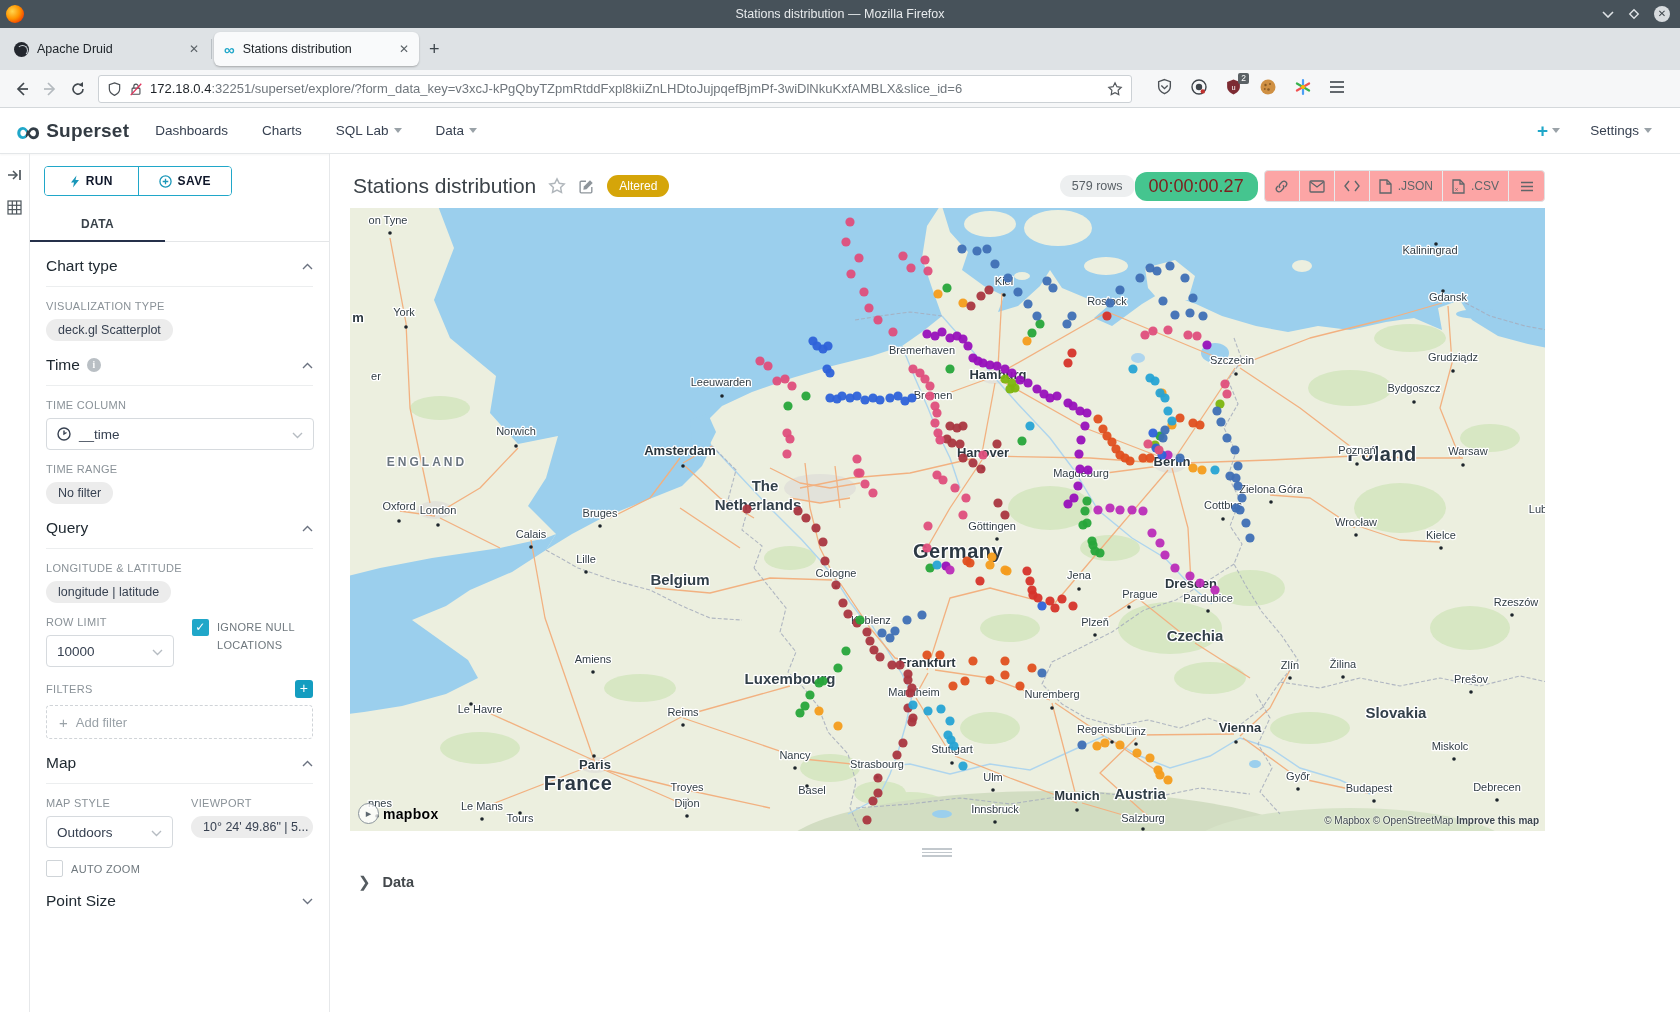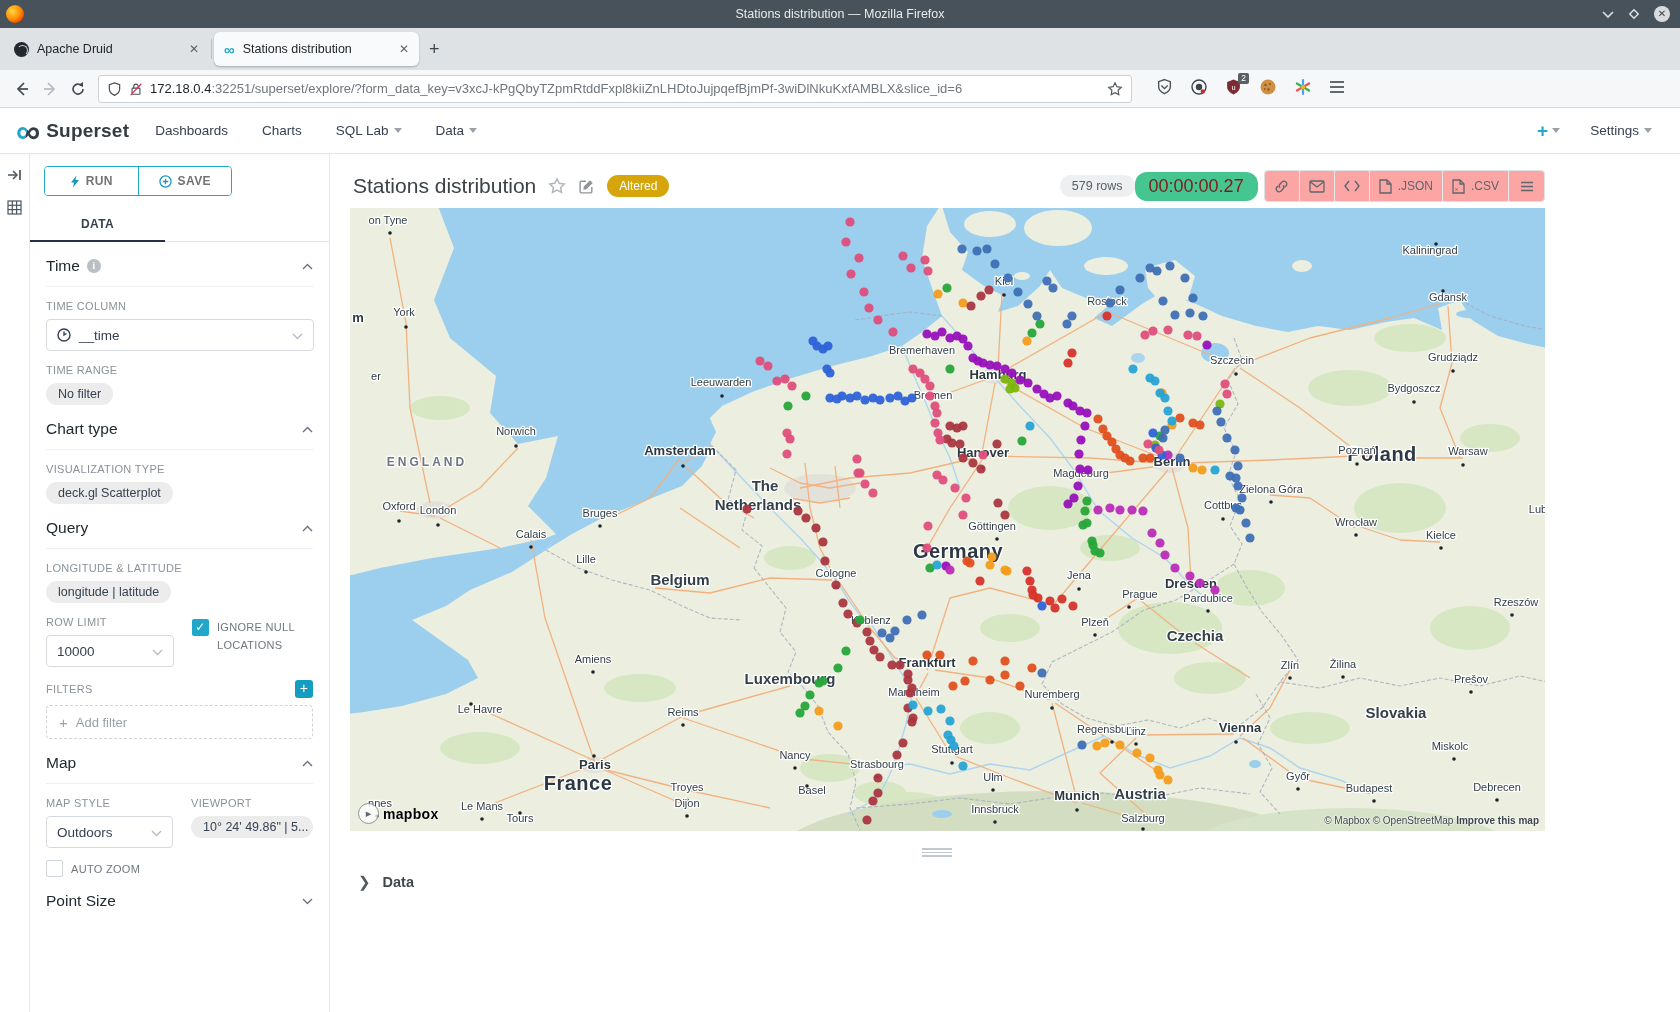--- a/index.html
+++ b/index.html
@@ -47,21 +47,21 @@
   .ssright { margin-left:auto; display:flex; align-items:center; gap:30px; padding-right:12px; }
   .plusbtn { color:#20a7c9; font-size:19px; font-weight:bold; display:flex; align-items:center; gap:4px; }
   .settings { font-size:13.5px; color:#374151; display:flex; align-items:center; gap:5px; }
 
   
   .app-body { display:flex; height:858px; }
   .rail { width:30px; border-right:1px solid #e6e8ea; padding-top:14px; display:flex; flex-direction:column; align-items:center; gap:14px; }
   .panel { width:300px; border-right:1px solid #e6e8ea; overflow:hidden; }
 
   .btnrow { display:flex; margin:12px 0 0 14px; width:188px; height:30px; border:1px solid #20a7c9; border-radius:4px; overflow:hidden; }
-  .btnrow button { flex:1; background:#fff; border:none; color:#737373; font-size:12px; font-weight:bold; letter-spacing:.4px; display:flex; align-items:center; justify-content:center; gap:6px; font-family:inherit; }
+  .btnrow button { flex:1; background:#fff; border:none; color:#0f172a; font-size:12px; font-weight:bold; letter-spacing:.4px; display:flex; align-items:center; justify-content:center; gap:6px; font-family:inherit; }
   .btnrow button:first-child { border-right:1px solid #20a7c9; }
 
   .ptabs { margin-top:13px; border-bottom:1px solid #e4e6e8; display:flex; }
   .ptab { width:135px; text-align:center; padding:8px 0 9px; font-size:12px; font-weight:bold; color:#39424a; letter-spacing:.4px; border-bottom:2px solid #25304a; margin-bottom:-1px; }
 
   .section { padding:15px 16px 0; }
   .sec-head { display:flex; align-items:center; justify-content:space-between; padding-bottom:11px; border-bottom:1px solid #eceeef; }
   .sec-title { font-size:15.5px; color:#202a32; display:flex; align-items:center; gap:7px; }
   .info-i { width:14px; height:14px; border-radius:50%; background:#b9bfc4; color:#fff; font-size:9.5px; font-weight:bold; text-align:center; line-height:14px; font-family:"Liberation Serif",serif; }
   .ctrl-label { font-size:11px; color:#8a9298; letter-spacing:.3px; margin:13px 0 7px; display:flex; align-items:center; }
@@ -285,20 +285,31 @@
           <span>SAVE</span>
         </button>
     </div>
 
     <div class="ptabs">
       <div class="ptab">DATA</div>
     </div>
 
     <div class="section">
       <div class="sec-head">
+        <span class="sec-title">Chart type</span>
+        <svg width="11" height="7" viewBox="0 0 11 7">
+            <polyline points="1,6 5.5,1.5 10,6" fill="none" stroke="#6b7280" stroke-width="1.4"></polyline>
+          </svg>
+      </div>
+      <div class="ctrl-label">VISUALIZATION TYPE</div>
+      <span class="pill">deck.gl Scatterplot</span>
+    </div>
+
+    <div class="section">
+      <div class="sec-head">
         <span class="sec-title">
             <span>Time</span>
             <span class="info-i">i</span>
           </span>
         <svg width="11" height="7" viewBox="0 0 11 7">
             <polyline points="1,6 5.5,1.5 10,6" fill="none" stroke="#6b7280" stroke-width="1.4"></polyline>
           </svg>
       </div>
       <div class="ctrl-label">TIME COLUMN</div>
       <div class="select" style="width:268px">
@@ -306,31 +317,20 @@
             <circle cx="7" cy="7" r="6" fill="none" stroke="#374151" stroke-width="1.4"></circle>
             <polyline points="7,3.5 7,7 9.5,5.5" fill="none" stroke="#374151" stroke-width="1.4"></polyline>
           </svg>
         <span>__time</span>
         <span class="chev"><svg width="11" height="7" viewBox="0 0 11 7">
               <polyline points="1,1 5.5,5.5 10,1" fill="none" stroke="#b6bcc2" stroke-width="1.4"></polyline>
             </svg></span>
       </div>
       <div class="ctrl-label">TIME RANGE</div>
       <span class="pill">No filter</span>
-    </div>
-
-    <div class="section">
-      <div class="sec-head">
-        <span class="sec-title">Chart type</span>
-        <svg width="11" height="7" viewBox="0 0 11 7">
-            <polyline points="1,6 5.5,1.5 10,6" fill="none" stroke="#6b7280" stroke-width="1.4"></polyline>
-          </svg>
-      </div>
-      <div class="ctrl-label">VISUALIZATION TYPE</div>
-      <span class="pill">deck.gl Scatterplot</span>
     </div>
 
     <div class="section">
       <div class="sec-head">
         <span class="sec-title">Query</span>
         <svg width="11" height="7" viewBox="0 0 11 7">
             <polyline points="1,6 5.5,1.5 10,6" fill="none" stroke="#6b7280" stroke-width="1.4"></polyline>
           </svg>
       </div>
       <div class="ctrl-label">LONGITUDE &amp; LATITUDE</div>

